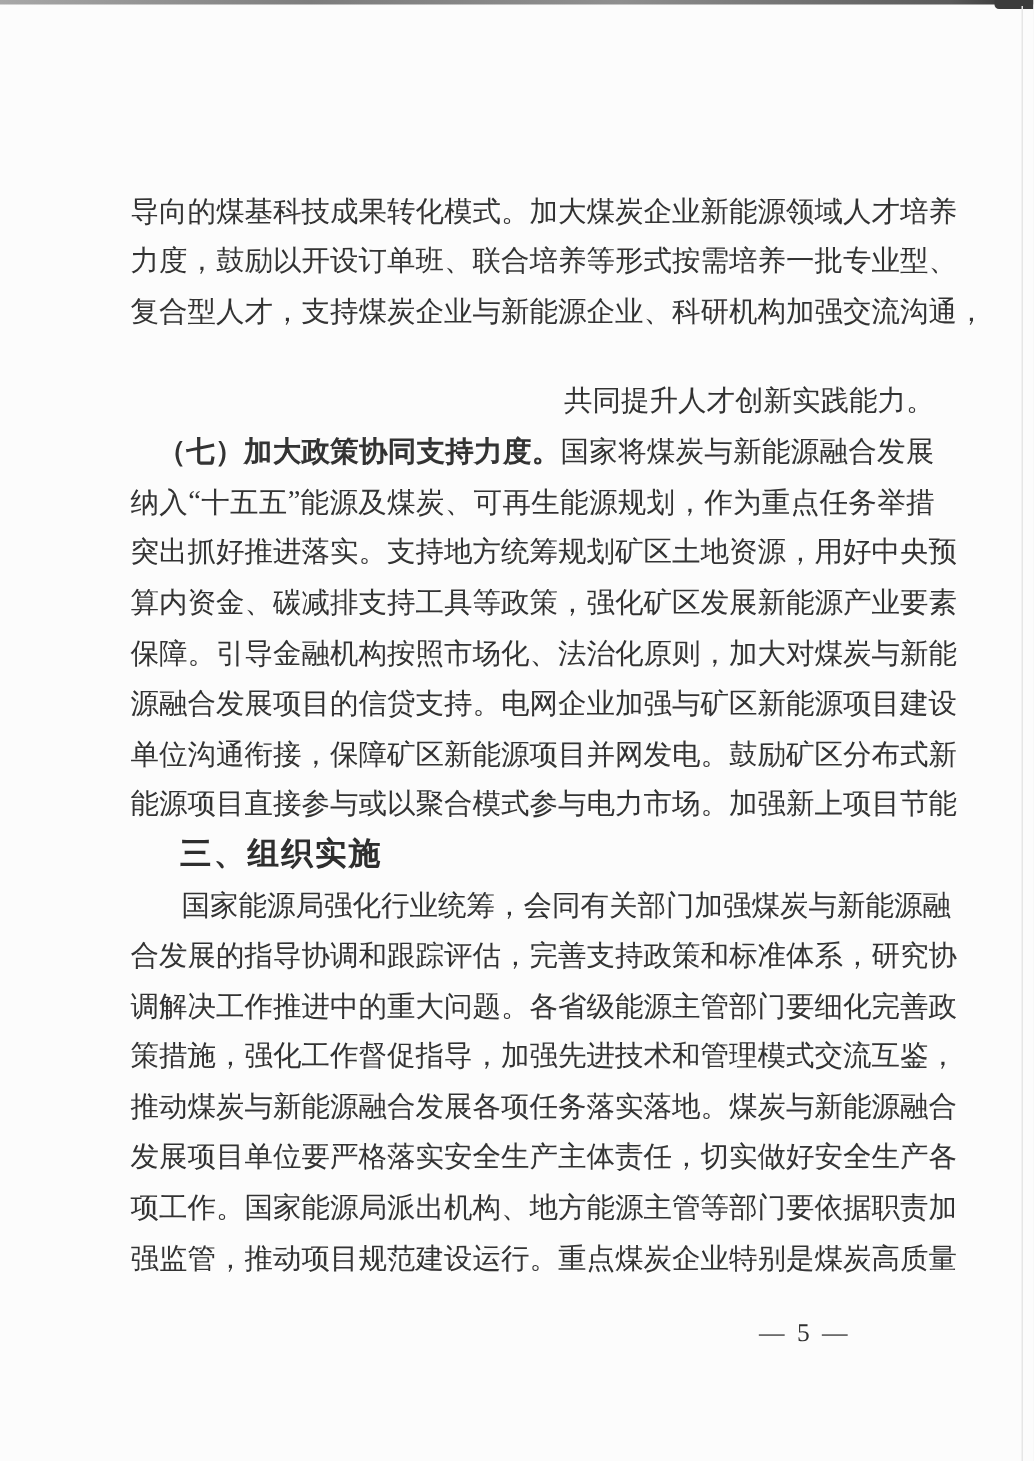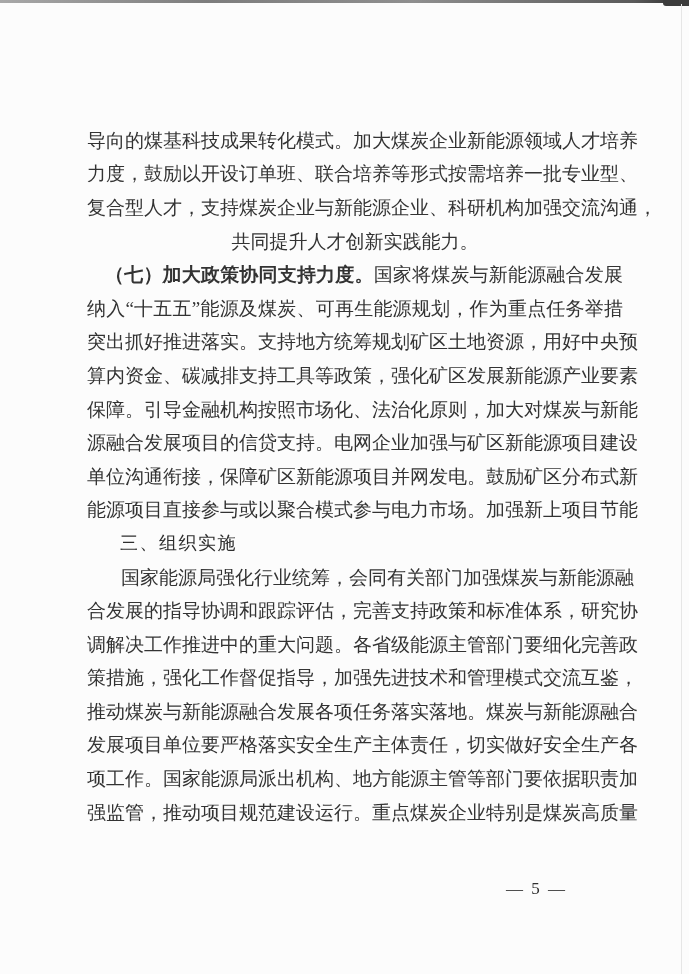--- a/index.html
+++ b/index.html
@@ -47,33 +47,34 @@
     letter-spacing: 0;
   }
   .line.j {
     display: flex;
     justify-content: space-between;
     align-items: center;
   }
   .line.plain {
     display: block;
     line-height: 33.6px;
-    text-align: center;
+    text-align: right;
+    margin-top: 26px;
   }
   .seg { display: contents; }
   .b {
     font-weight: 700;
     font-family: "Liberation Sans", "DejaVu Sans", sans-serif;
   }
   .line.heading {
     display: block;
     line-height: 33.6px;
     padding-left: 33px;
-    font-size: 18px;
-    font-weight: 400;
+    font-size: 21px;
+    font-weight: 700;
     letter-spacing: 1.5px;
     font-family: "Liberation Sans", "DejaVu Sans", sans-serif;
     color: #2e2e2e;
   }
   .indent-sm { padding-left: 18px; }
   .indent { padding-left: 34px; }
   .page-number {
     position: absolute;
     top: 879px; right: 122px;
     font-size: 17px;

